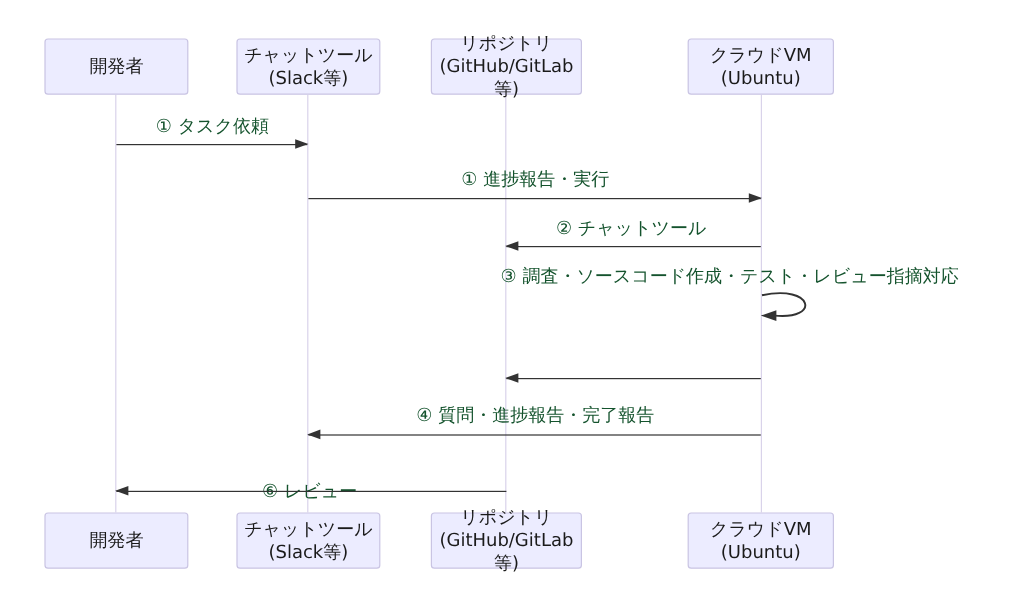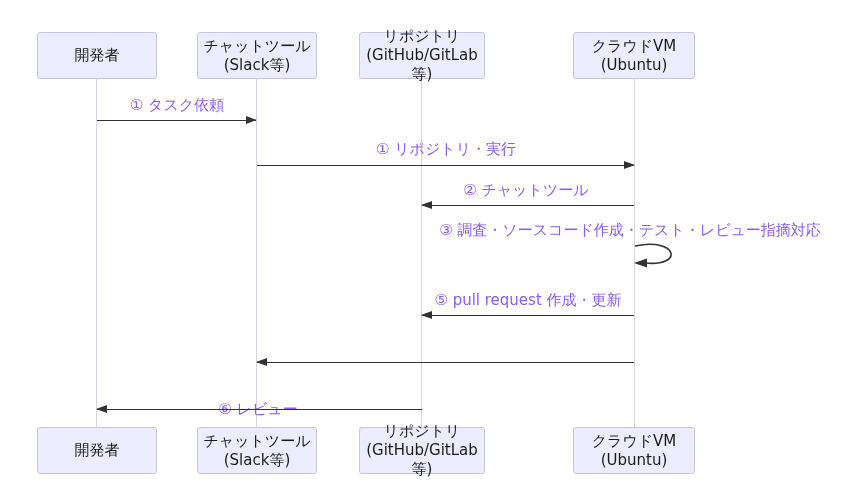--- a/index.html
+++ b/index.html
@@ -20,21 +20,21 @@
     background:#ECECFF;
     border:1px solid #c9c4e3;
     border-radius:3px;
     display:flex;flex-direction:column;align-items:center;justify-content:center;
     font-size:15px;line-height:19px;color:#1a1a1a;text-align:center;
     box-sizing:border-box;
   }
   .actor span{display:block;}
   .msg{
     position:absolute;transform:translateX(-50%);
-    font-size:15px;line-height:19px;color:#8b5cf6;white-space:nowrap;text-align:right;
+    font-size:15px;line-height:19px;color:#14532d;white-space:nowrap;text-align:right;
   }
   .arrow{
     position:absolute;height:0;
     border-top:1.6px solid #333;
   }
   .arrow .head{
     position:absolute;top:-5px;width:0;height:0;display:block;
   }
   .arrow .head.right{
     right:-1px;
@@ -92,41 +92,41 @@
   <div class="actor" style="left:573px;top:427px;width:122px">
     <span>クラウドVM</span>
       <span>(Ubuntu)</span>
   </div>
 
   <div class="msg" style="left:177px;top:96px">① タスク依頼</div>
   <div class="arrow" style="left:97px;top:120px;width:159px">
       <i class="head right"></i>
     </div>
 
-  <div class="msg" style="left:446px;top:140px">① リポジトリ・実行</div>
+  <div class="msg" style="left:446px;top:140px">① 進捗報告・実行</div>
   <div class="arrow" style="left:257px;top:165px;width:377px">
       <i class="head right"></i>
     </div>
 
   <div class="msg" style="left:526px;top:181px">② チャットツール</div>
   <div class="arrow" style="left:422px;top:205px;width:212px">
       <i class="head left"></i>
     </div>
 
-  <div class="msg" style="left:630px;top:221px">③ 調査・ソースコード作成・テスト・レビュー指摘対応</div>
+  <div class="msg" style="left:608px;top:221px">③ 調査・ソースコード作成・テスト・レビュー指摘対応</div>
   <svg class="selfloop" width="64" height="34" viewBox="0 0 64 34">
     <path d="M 5 6 C 48 -3, 54 27, 15 23" stroke="#333" stroke-width="1.6" fill="none"></path>
     <polygon points="17,18.5 4,23 17,27.5" fill="#333"></polygon>
   </svg>
 
-  <div class="msg" style="left:528px;top:291px">⑤ pull request 作成・更新</div>
   <div class="arrow" style="left:422px;top:315px;width:212px">
       <i class="head left"></i>
     </div>
 
+  <div class="msg" style="left:446px;top:337px">④ 質問・進捗報告・完了報告</div>
   <div class="arrow" style="left:257px;top:362px;width:377px">
       <i class="head left"></i>
     </div>
 
   <div class="msg" style="left:258px;top:400px">⑥ レビュー</div>
   <div class="arrow" style="left:97px;top:409px;width:325px">
       <i class="head left"></i>
     </div>
 
 </div>

